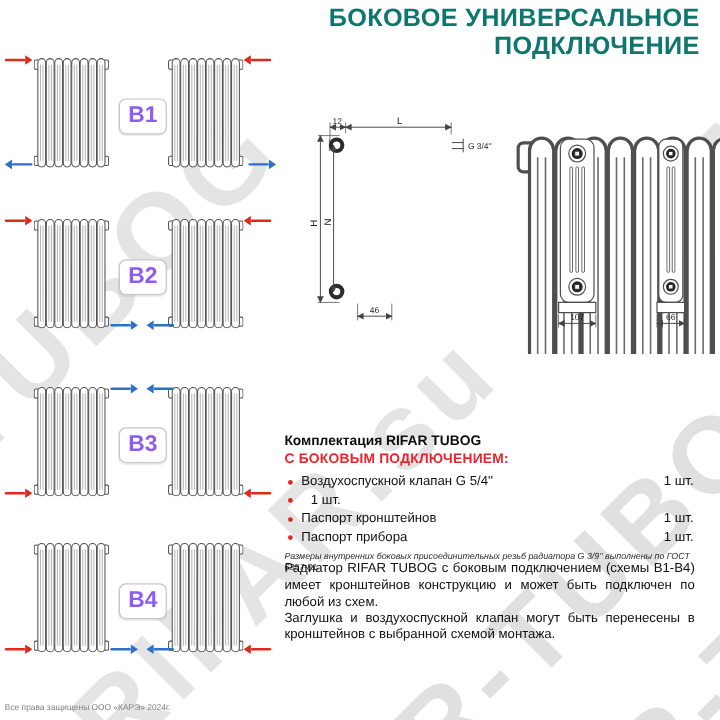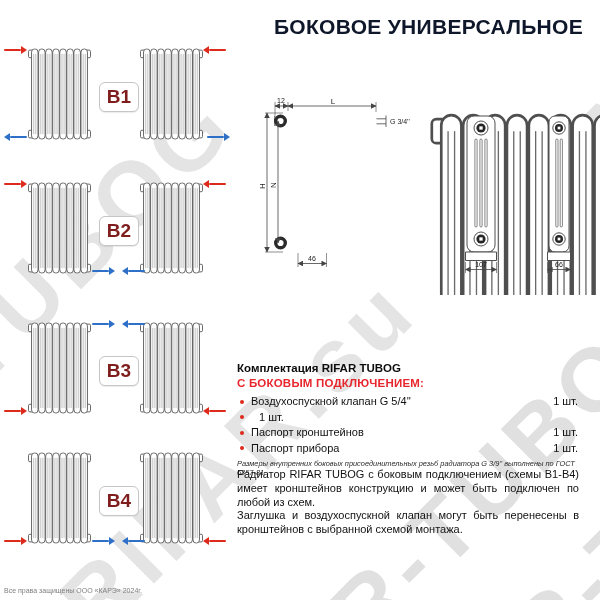--- a/index.html
+++ b/index.html
@@ -7,31 +7,31 @@
         font-family:"Liberation Sans",sans-serif;color:#111;}
   
   .wm{position:absolute;z-index:0;transform-origin:0 0;transform:rotate(-45deg);
       font-weight:700;letter-spacing:7px;color:#e4e4e4;white-space:nowrap;line-height:1;}
   .wm1{left:-75px;top:335px;font-size:92px;}
   .wm2{left:45px;top:585px;font-size:90px;}
   .wm3{left:150px;top:760px;font-size:90px;color:#e0e0e0;}
   .wm4{left:330px;top:780px;font-size:90px;color:#e0e0e0;}
   .wm5{left:450px;top:230px;font-size:86px;}
   
-  .title{position:absolute;z-index:2;right:17px;top:16px;margin:0;text-align:right;
-         font-size:21px;line-height:22.5px;font-weight:700;letter-spacing:.3px;color:#0f172a;}
+  .title{position:absolute;z-index:2;right:17px;top:5px;margin:0;text-align:right;
+         font-size:21px;line-height:22.5px;font-weight:700;letter-spacing:.3px;color:#0f766e;}
   
   .scheme-row{position:absolute;z-index:1;left:3px;width:235px;height:96px;}
   .row1{top:46px}.row2{top:180px}.row3{top:320px}.row4{top:450px}
   .rad{position:absolute;top:0;}
   .rad-l{left:25px}.rad-r{left:137px}
   .scheme-label{position:absolute;left:96px;top:36px;width:38px;height:28px;
       background:#fff;border:1px solid #c6c6c6;border-radius:6px;
       display:flex;align-items:center;justify-content:center;
-      font-size:19px;font-weight:700;color:#7f1d1d;box-shadow:0 1px 1px rgba(0,0,0,.08);}
+      font-size:19px;font-weight:700;color:#8b5cf6;box-shadow:0 1px 1px rgba(0,0,0,.08);}
   .arrow{position:absolute;width:17px;height:2.2px;z-index:2;}
   .arrow::before{content:"";position:absolute;left:0;top:0;width:100%;height:100%;
       background:currentColor;border-radius:1px;}
   .arrow::after{content:"";position:absolute;top:-3.2px;width:0;height:0;border-style:solid;}
   .arrow.r::after{right:-6px;border-width:4.2px 0 4.2px 6.5px;
       border-color:transparent transparent transparent currentColor;}
   .arrow.l::after{left:-6px;border-width:4.2px 6.5px 4.2px 0;
       border-color:transparent currentColor transparent transparent;}
   .red{color:#dd2a1d}.blue{color:#2e6fc8}
   
@@ -108,20 +108,21 @@
           <line x1="60.0" y1="6" x2="60.0" y2="90" class="rt"></line>
       </symbol>
       <marker id="arrw" viewBox="0 0 10 10" refX="9" refY="5" markerWidth="7" markerHeight="7" orient="auto-start-reverse">
         <path d="M0,0 L10,5 L0,10 z" fill="#444"></path>
       </marker>
     </defs>
   </svg>
 
   <h1 class="title">
     <span>БОКОВОЕ УНИВЕРСАЛЬНОЕ</span><br>
+    <span>ПОДКЛЮЧЕНИЕ</span>
   </h1>
 
   <div class="scheme-row row1">
     <svg class="rad rad-l" width="63" height="96" viewBox="0 0 66 96">
         <use href="#radSym"></use>
       </svg>
     <svg class="rad rad-r" width="63" height="96" viewBox="0 0 66 96">
         <use href="#radSym"></use>
       </svg>
     <div class="scheme-label">B1</div>

